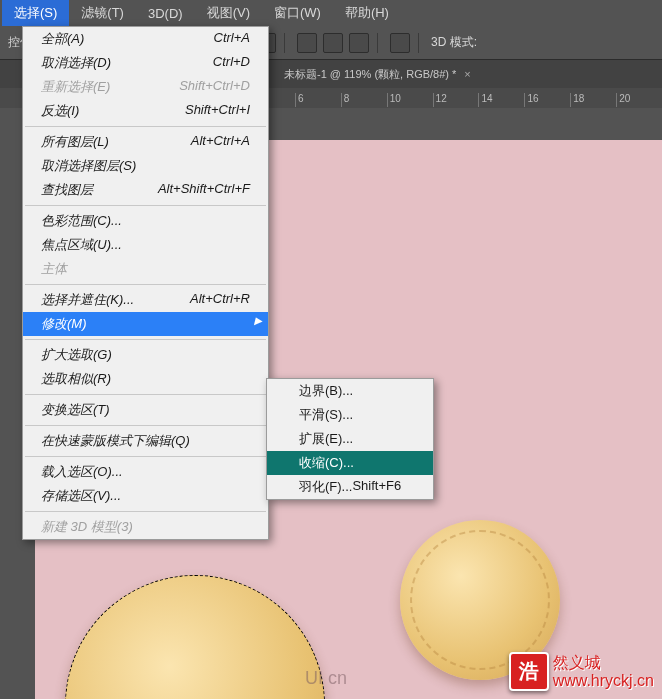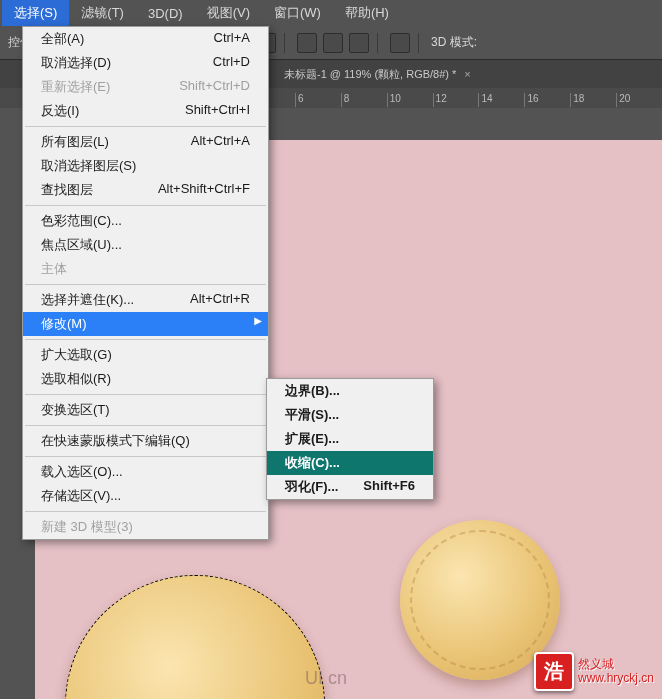--- a/index.html
+++ b/index.html
@@ -135,20 +135,21 @@
       border: 1px solid #9b9b9b;
       box-shadow: 3px 3px 8px rgba(0,0,0,0.4);
       z-index: 100;
     }
     .dropdown .row {
       display: flex;
       justify-content: space-between;
       padding: 3px 18px;
       color: #1a1a1a;
       white-space: nowrap;
+      font-style: italic;
     }
     .dropdown .row.disabled { color: #a0a0a0; }
     .dropdown .row.highlight {
       background: #2b80f7;
       color: #fff;
       position: relative;
     }
     .dropdown .row.highlight .arrow { color: #fff; }
     .dropdown .row .arrow {
       position: absolute;
@@ -167,24 +168,23 @@
       left: 266px;
       width: 168px;
       background: #f0f0f0;
       border: 1px solid #9b9b9b;
       box-shadow: 3px 3px 8px rgba(0,0,0,0.4);
       z-index: 101;
     }
     .submenu .row {
       display: flex;
       justify-content: space-between;
-      padding: 3px 18px;
+      padding: 3px 32px;
       color: #1a1a1a;
       white-space: nowrap;
-      font-weight: bold;
     }
     .submenu .row.highlight {
       background: #0f766e;
       color: #fff;
     }
     .watermark {
       position: absolute;
       bottom: 8px;
       right: 8px;
       z-index: 200;
@@ -197,21 +197,21 @@
       color: #fff;
       font-size: 20px;
       font-weight: bold;
       padding: 4px 8px;
       border: 2px solid #fff;
       border-radius: 4px;
       box-shadow: 0 2px 4px rgba(0,0,0,0.5);
     }
     .watermark .text {
       color: #d82020;
-      font-size: 12px;
+      font-size: 16px;
       text-shadow: 1px 1px 0 #fff;
       line-height: 1.1;
     }
     .small-wm {
       position: absolute;
       bottom: 10px;
       left: 270px;
       color: rgba(120,90,95,0.5);
       font-size: 18px;
       z-index: 50;

